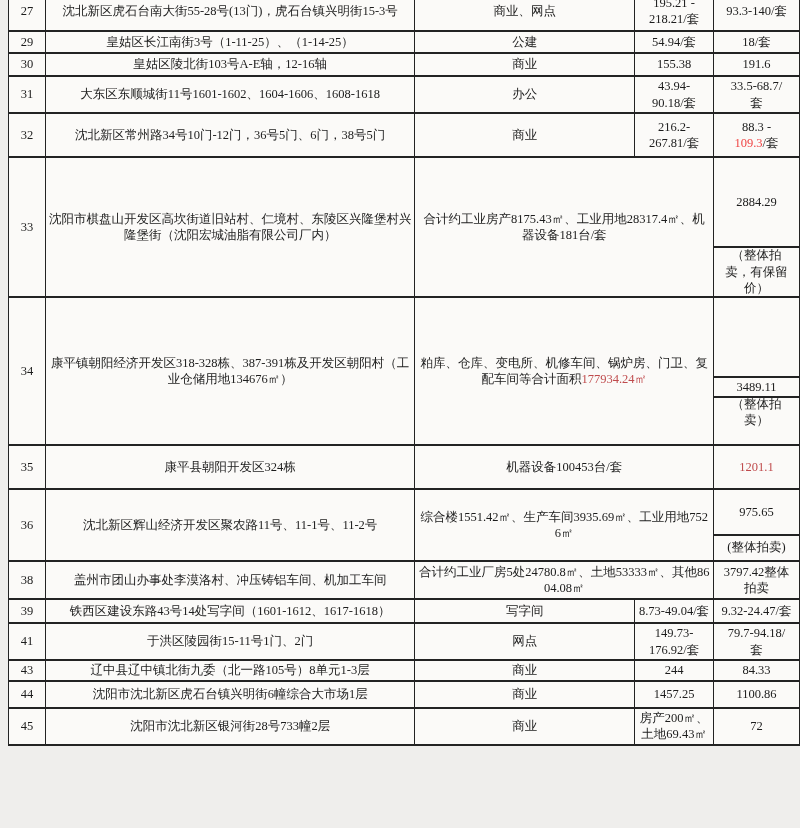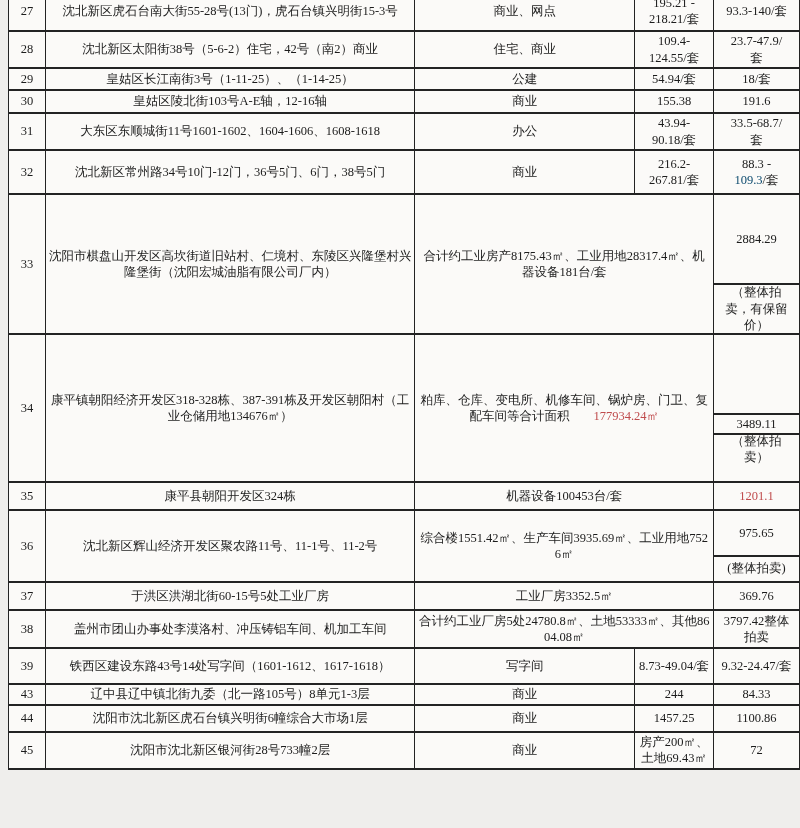--- a/index.html
+++ b/index.html
@@ -15,22 +15,22 @@
   td{
     border:1px solid #232323;
     border-top-width:2px;border-bottom-width:2px;
     text-align:center;vertical-align:middle;
     font-size:12.5px;line-height:1.32;color:#1c1c1c;
     padding:1px 2px;word-break:break-all;
   }
   
   tr.r27{height:40px} tr.r28{height:33px} tr.r29{height:22px} tr.r30{height:23px}
   tr.r31{height:36px} tr.r32{height:44px} tr.r33{height:140px} tr.r34{height:148px}
-  tr.r35{height:28px} tr.r36{height:72px} tr.r37{height:28px} tr.r38{height:38px}
-  tr.r39{height:36px} tr.r40{height:22px} tr.r41{height:33px} tr.r42{height:37px}
+  tr.r35{height:44px} tr.r36{height:72px} tr.r37{height:28px} tr.r38{height:38px}
+  tr.r39{height:24px} tr.r40{height:22px} tr.r41{height:33px} tr.r42{height:37px}
   tr.r43{height:19px} tr.r44{height:27px} tr.r45{height:28px}
   
   tr.r39 td:nth-child(4), tr.r39 td:nth-child(5){white-space:nowrap;word-break:normal;overflow:visible;}
   
   td.stack{padding:0;vertical-align:top;}
   td.stack .sub{
     display:flex;align-items:center;justify-content:center;
     border-top:2px solid #232323;box-sizing:border-box;
     padding:1px 2px;word-break:break-all;
   }
@@ -56,27 +56,20 @@
       <col style="width:86px">
     </colgroup>
     <tbody id="table-body">
         <tr class="r27">
           <td>27</td>
           <td>沈北新区虎石台南大街55-28号(13门)，虎石台镇兴明街15-3号</td>
           <td>商业、网点</td>
           <td>195.21 -<br>218.21/套</td>
           <td>93.3-140/套</td>
         </tr>
-        <tr class="r28">
-          <td>28</td>
-          <td>沈北新区太阳街38号（5-6-2）住宅，42号（南2）商业</td>
-          <td>住宅、商业</td>
-          <td>109.4-<br>124.55/套</td>
-          <td>23.7-47.9/<br>套</td>
-        </tr>
         <tr class="r29">
           <td>29</td>
           <td>皇姑区长江南街3号（1-11-25）、（1-14-25）</td>
           <td>公建</td>
           <td>54.94/套</td>
           <td>18/套</td>
         </tr>
         <tr class="r30">
           <td>30</td>
           <td>皇姑区陵北街103号A-E轴，12-16轴</td>
@@ -89,35 +82,35 @@
           <td>大东区东顺城街11号1601-1602、1604-1606、1608-1618</td>
           <td>办公</td>
           <td>43.94-<br>90.18/套</td>
           <td>33.5-68.7/<br>套</td>
         </tr>
         <tr class="r32">
           <td>32</td>
           <td>沈北新区常州路34号10门-12门，36号5门、6门，38号5门</td>
           <td>商业</td>
           <td>216.2-<br>267.81/套</td>
-          <td>88.3 -<br><span style="color: #0c4a6e;">109.3</span>/套</td>
+          <td>88.3 -<br><span style="color: #ef4444;">109.3</span>/套</td>
         </tr>
         <tr class="r33">
           <td>33</td>
           <td>沈阳市棋盘山开发区高坎街道旧站村、仁境村、东陵区兴隆堡村兴隆堡街（沈阳宏城油脂有限公司厂内）</td>
           <td colspan="2">合计约工业房产8175.43㎡、工业用地28317.4㎡、机器设备181台/套</td>
           <td class="stack">
             <div class="sub">2884.29</div>
             <div class="sub">（整体拍<br>卖，有保留<br>价）</div>
           </td>
         </tr>
         <tr class="r34">
           <td>34</td>
           <td>康平镇朝阳经济开发区318-328栋、387-391栋及开发区朝阳村（工业仓储用地134676㎡）</td>
-          <td colspan="2">粕库、仓库、变电所、机修车间、锅炉房、门卫、复配车间等合计面积<span style="color: rgb(191, 74, 76); padding-left: 24px;">177934.24㎡</span></td>
+          <td colspan="2">粕库、仓库、变电所、机修车间、锅炉房、门卫、复配车间等合计面积<span style="color: rgb(191, 74, 76);">177934.24㎡</span></td>
           <td class="stack">
             <div class="sub"></div>
             <div class="sub">3489.11</div>
             <div class="sub">（整体拍<br>卖）</div>
           </td>
         </tr>
         <tr class="r35">
           <td>35</td>
           <td>康平县朝阳开发区324栋</td>
           <td colspan="2">机器设备100453台/套</td>
@@ -125,38 +118,39 @@
         </tr>
         <tr class="r36">
           <td>36</td>
           <td>沈北新区辉山经济开发区聚农路11号、11-1号、11-2号</td>
           <td colspan="2">综合楼1551.42㎡、生产车间3935.69㎡、工业用地7526㎡</td>
           <td class="stack">
             <div class="sub">975.65</div>
             <div class="sub">(整体拍卖)</div>
           </td>
         </tr>
-        <tr class="r37">
-          <td>37</td>
-          <td>于洪区洪湖北街60-15号5处工业厂房</td>
-          <td colspan="2">工业厂房3352.5㎡</td>
-          <td>369.76</td>
-        </tr>
         <tr class="r38">
           <td>38</td>
           <td>盖州市团山办事处李漠洛村、冲压铸铝车间、机加工车间</td>
           <td colspan="2">合计约工业厂房5处24780.8㎡、土地53333㎡、其他8604.08㎡</td>
           <td>3797.42整体<br>拍卖</td>
         </tr>
         <tr class="r39">
           <td>39</td>
           <td>铁西区建设东路43号14处写字间（1601-1612、1617-1618）</td>
           <td>写字间</td>
           <td>8.73-49.04/套</td>
           <td>9.32-24.47/套</td>
+        </tr>
+        <tr class="r41">
+          <td>41</td>
+          <td>于洪区陵园街15-11号1门、2门</td>
+          <td>网点</td>
+          <td>149.73-<br>176.92/套</td>
+          <td>79.7-94.18/<br>套</td>
         </tr>
         <tr class="r43">
           <td>43</td>
           <td>辽中县辽中镇北街九委（北一路105号）8单元1-3层</td>
           <td>商业</td>
           <td>244</td>
           <td>84.33</td>
         </tr>
         <tr class="r44">
           <td>44</td>

